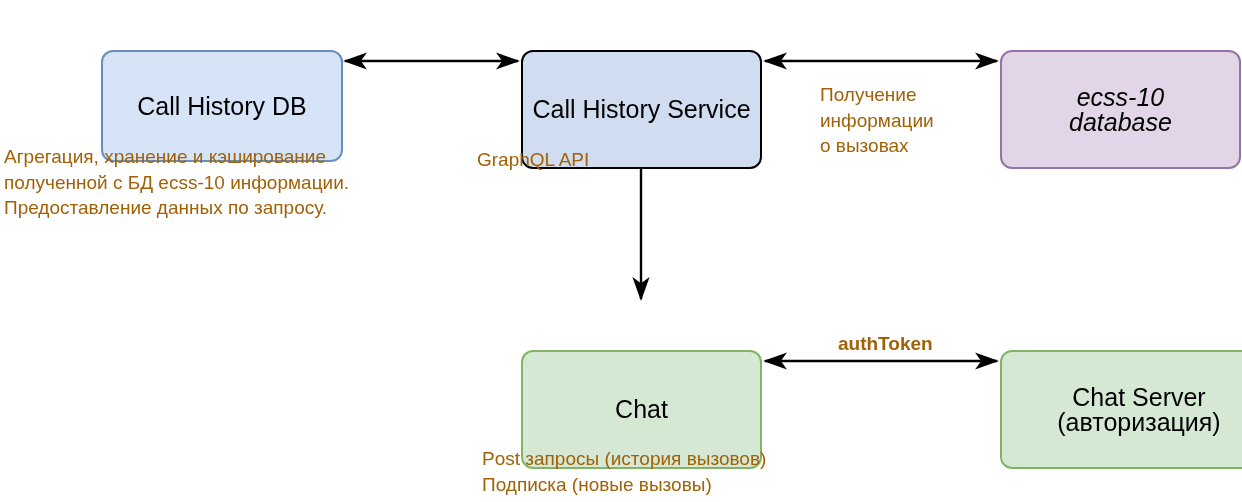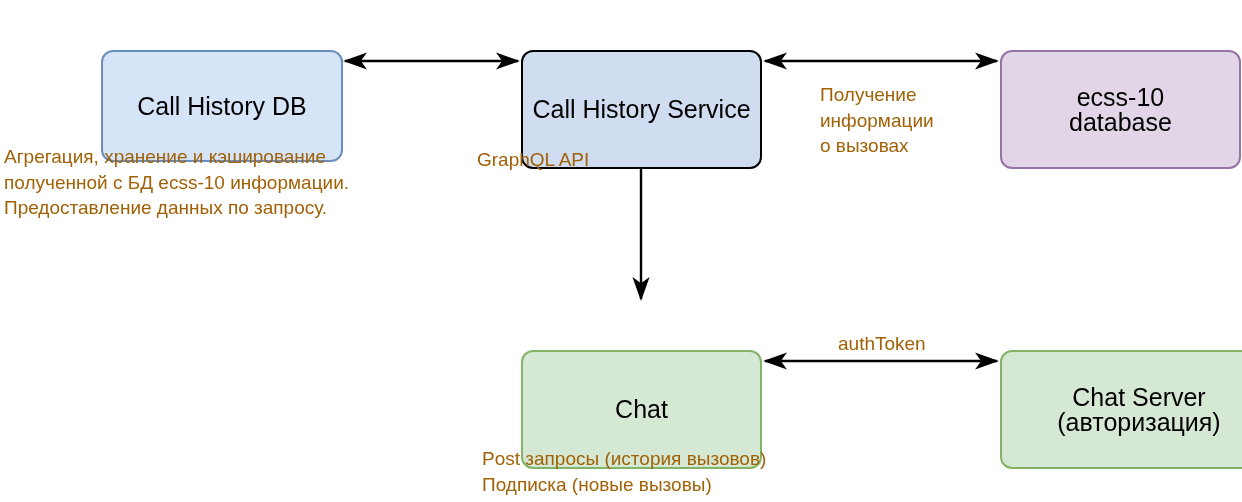--- a/index.html
+++ b/index.html
@@ -48,20 +48,21 @@
     background: #d0ddf0;
     border: 2.5px solid #000000;
   }
   .node-ecss-database {
     left: 1000px;
     top: 2px;
     width: 241px;
     height: 119px;
     background: #e1d5e7;
     border: 2px solid #9673a6;
+    font-style: italic;
   }
   .node-elph {
     left: 521px;
     top: 302px;
     width: 241px;
     height: 119px;
     background: #d5e8d4;
     border: 2px solid #82b366;
   }
   .node-chat-server {
@@ -93,20 +94,21 @@
   .text-poluchenie {
     left: 820px;
     top: 82px;
     width: 150px;
     text-align: left;
   }
   .text-authtoken {
     left: 838px;
     top: 331px;
     text-align: left;
+    font-weight: bold;
   }
   .text-bottom-desc {
     left: 482px;
     top: 446px;
     width: 400px;
     text-align: left;
   }
   svg.edges {
     position: absolute;
     left: 0;

